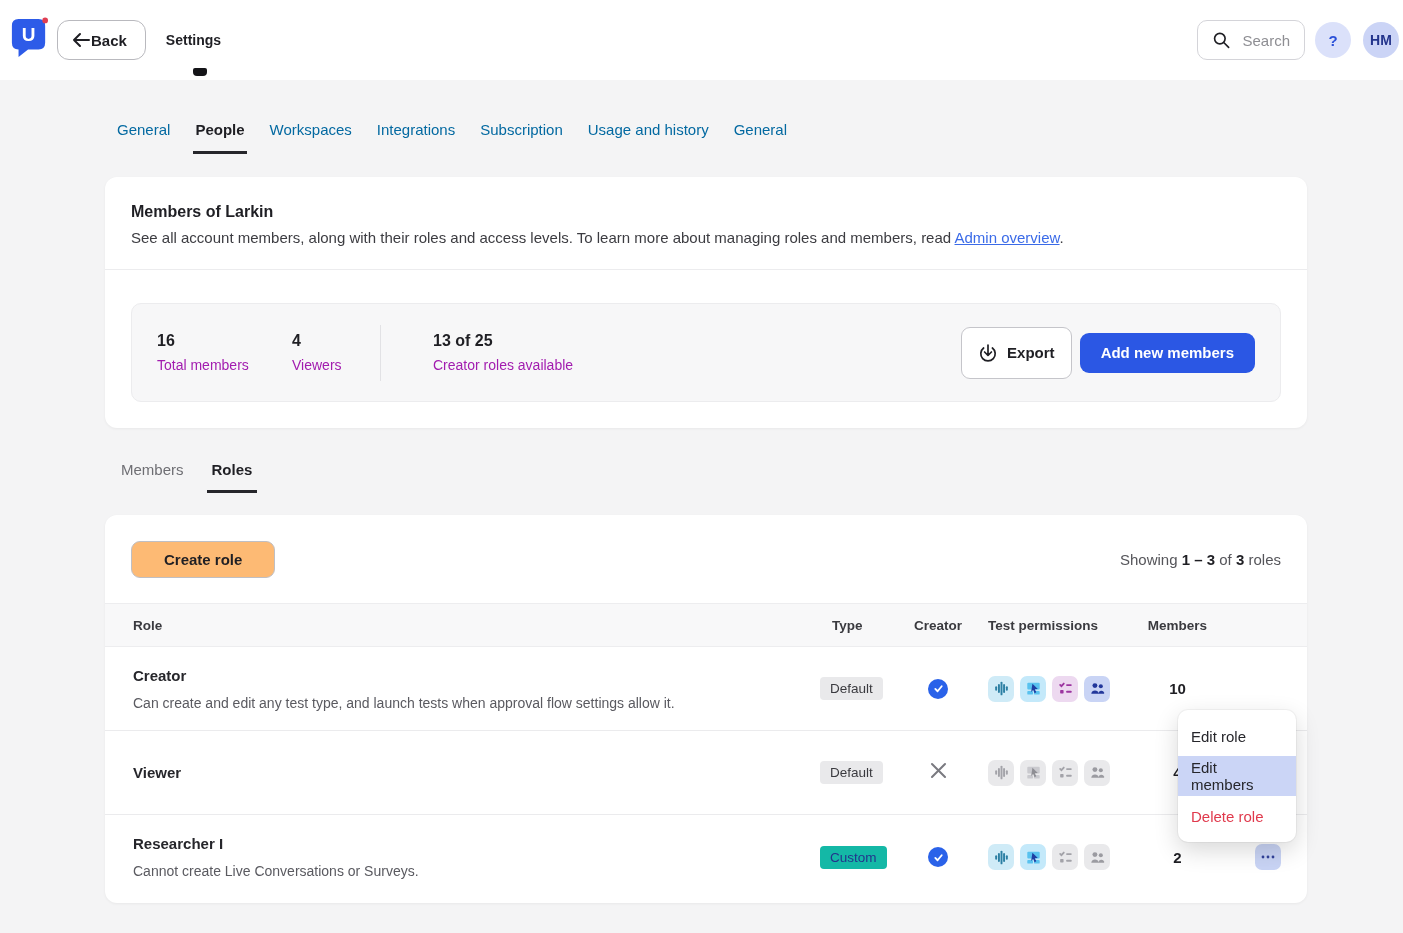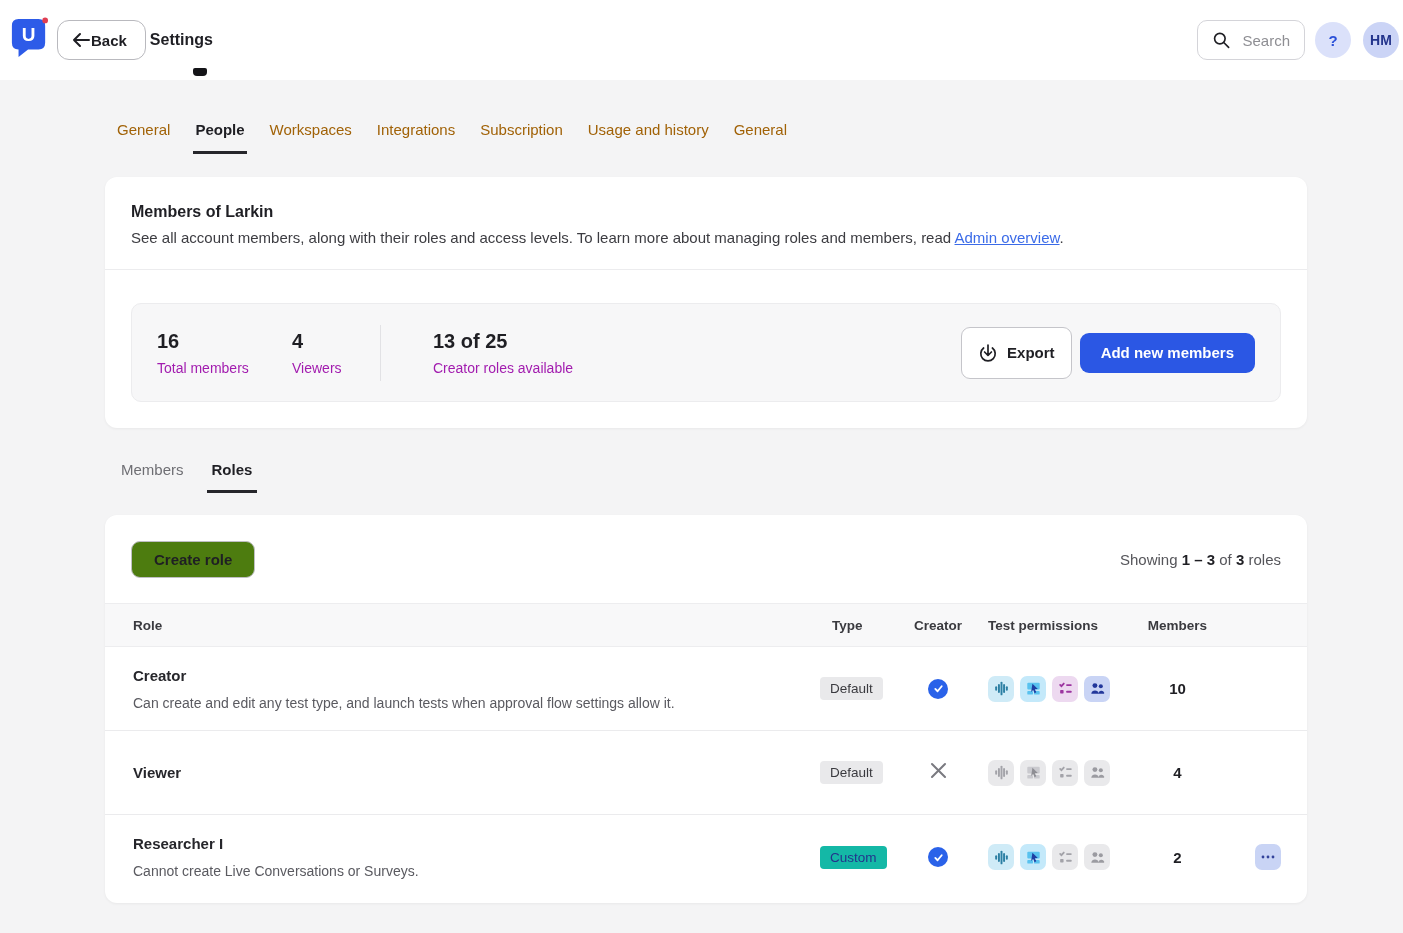--- a/index.html
+++ b/index.html
@@ -6,71 +6,71 @@
   body { font-family: "Liberation Sans", sans-serif; background: #F4F4F5; }
   .canvas { position: relative; width: 1403px; height: 933px; background: #F4F4F5; overflow: hidden; }
 
   
   .topbar { position: absolute; top: 0; left: 0; width: 100%; height: 80px; background: #fff;
             display: flex; align-items: center; padding: 0 4px 0 10px; }
   .logo { width: 38px; height: 42px; margin-top: -4px; flex: 0 0 auto; }
   .back-btn { margin-left: 9px; height: 40px; padding: 0 18px 0 14px; border: 1px solid #B9B9BE; border-radius: 12px;
               background: #fff; display: inline-flex; align-items: center; gap: 1px; cursor: pointer;
               font-size: 15px; font-weight: bold; color: #1F1F24; }
-  .page-title { margin-left: 4px; font-size: 16px; font-weight: bold; color: #1F1F24; }
+  .page-title { margin-left: 20px; font-size: 14px; font-weight: bold; color: #1F1F24; }
   .topbar-spacer { flex: 1; }
   .search-btn { height: 40px; width: 108px; border: 1px solid #D4D4D9; border-radius: 10px; background: #fff;
                 display: inline-flex; align-items: center; gap: 12px; padding: 0 14px; cursor: pointer; }
   .search-btn span { font-size: 15px; color: #8E8E93; }
   .circle-btn { width: 36px; height: 36px; border-radius: 50%; display: inline-flex; align-items: center;
                 justify-content: center; font-size: 14px; font-weight: bold; cursor: pointer; border: none; }
   .help-btn { margin-left: 10px; background: #DBE1FA; color: #2B50D8; font-size: 15px; }
   .avatar { margin-left: 12px; background: #CBD4F6; color: #23348C; }
 
   
   .clipped-descender { position: absolute; left: 193px; top: 68px; width: 14px; height: 8px;
                        background: #141418; border-radius: 2px 2px 4px 4px; }
 
   
   .tabs { position: absolute; top: 121px; left: 115px; display: flex; gap: 21px; }
-  .tab { font-size: 15px; color: #a16207; padding: 0 2px 13px 2px; border-bottom: 3px solid transparent; cursor: pointer; }
+  .tab { font-size: 15px; color: #0369a1; padding: 0 2px 13px 2px; border-bottom: 3px solid transparent; cursor: pointer; }
   .tab.active { color: #1F1F24; font-weight: bold; border-bottom-color: #26262B; }
 
   
   .card { position: absolute; background: #fff; border-radius: 12px; box-shadow: 0 1px 3px rgba(0,0,0,0.05); }
   .members-card { left: 105px; top: 177px; width: 1202px; height: 251px; }
   .members-card-head { padding: 26px 28px 4px 26px; height: 93px; border-bottom: 1px solid #ECECEE; }
   .members-title { font-size: 16px; font-weight: bold; color: #1F1F24; }
   .members-desc { margin-top: 8px; font-size: 15px; color: #3C3C41; white-space: pre-wrap; }
   .members-desc a { color: #3B6BE8; text-decoration: underline; cursor: pointer; }
 
   .stats-box { margin: 33px 26px 0 26px; height: 99px; background: #F7F7F8; border: 1px solid #ECECEE;
                border-radius: 10px; display: flex; align-items: center; padding: 0 25px; }
   .stat { display: flex; flex-direction: column; gap: 7px; }
-  .stat .v { font-size: 20px; font-weight: bold; color: #1F1F24; }
+  .stat .v { font-size: 16px; font-weight: bold; color: #1F1F24; }
   .stat .l { font-size: 14px; color: #a21caf; }
   .stat-1 { width: 135px; } .stat-2 { width: 178px; } .stat-3 { width: 88px; }
   .stat-divider { width: 1px; height: 56px; background: #E2E2E5; margin: 0 26px 0 0; }
   .stat-4 { margin-left: 26px; }
   .stats-spacer { flex: 1; }
   .export-btn { height: 52px; padding: 0 16px; background: #fff; border: 1px solid #C5C5CA; border-radius: 9px;
                 display: inline-flex; align-items: center; gap: 9px; cursor: pointer;
                 font-size: 15px; font-weight: bold; color: #1F1F24; }
   .add-btn { margin-left: 8px; height: 40px; padding: 0 21px; background: #2B57E4; border: none; border-radius: 9px;
              color: #fff; font-size: 15px; font-weight: bold; cursor: pointer; }
 
   
   .sub-tabs { position: absolute; top: 461px; left: 116px; display: flex; gap: 18px; }
   .sub-tab { font-size: 15px; color: #6E6E73; padding: 0 5px 12px 5px; border-bottom: 3px solid transparent; cursor: pointer; }
   .sub-tab.active { color: #1F1F24; font-weight: bold; border-bottom-color: #26262B; }
 
   
   .roles-card { left: 105px; top: 515px; width: 1202px; height: 388px; }
   .roles-card-top { height: 88px; display: flex; align-items: center; padding: 0 26px; }
-  .create-role-btn { height: 37px; padding: 0 22px; background: #4d7c0f; border: 1px solid #BFBFC4; border-radius: 9px;
+  .create-role-btn { height: 37px; padding: 0 32px; background: #fdba74; border: 1px solid #BFBFC4; border-radius: 9px;
                      font-size: 15px; font-weight: bold; color: #1F1F24; cursor: pointer; }
   .roles-top-spacer { flex: 1; }
   .showing { font-size: 15px; color: #55555A; white-space: pre; }
   .showing b { color: #1F1F24; }
 
   .tgrid { display: grid; grid-template-columns: 1fr 78px 80px 142px 115px 46px; align-items: center;
            padding: 0 26px 0 28px; }
   .thead { height: 44px; background: #F8F8F9; border-top: 1px solid #EDEDEF; border-bottom: 1px solid #EDEDEF;
            font-size: 13.5px; font-weight: bold; color: #3A3A3F; }
   .th-type { padding-left: 12px; }
@@ -389,14 +389,19 @@
                 <circle cx="2" cy="2" r="1.4"></circle>
                 <circle cx="7" cy="2" r="1.4"></circle>
                 <circle cx="12" cy="2" r="1.4"></circle>
               </g>
             </svg>
         </button>
       </div>
     </div>
   </div>
 
+  <div class="context-menu">
+    <div class="menu-item">Edit role</div>
+    <div class="menu-item highlighted">Edit members</div>
+    <div class="menu-item danger">Delete role</div>
+  </div>
 
 </div>
 
 </body></html>

